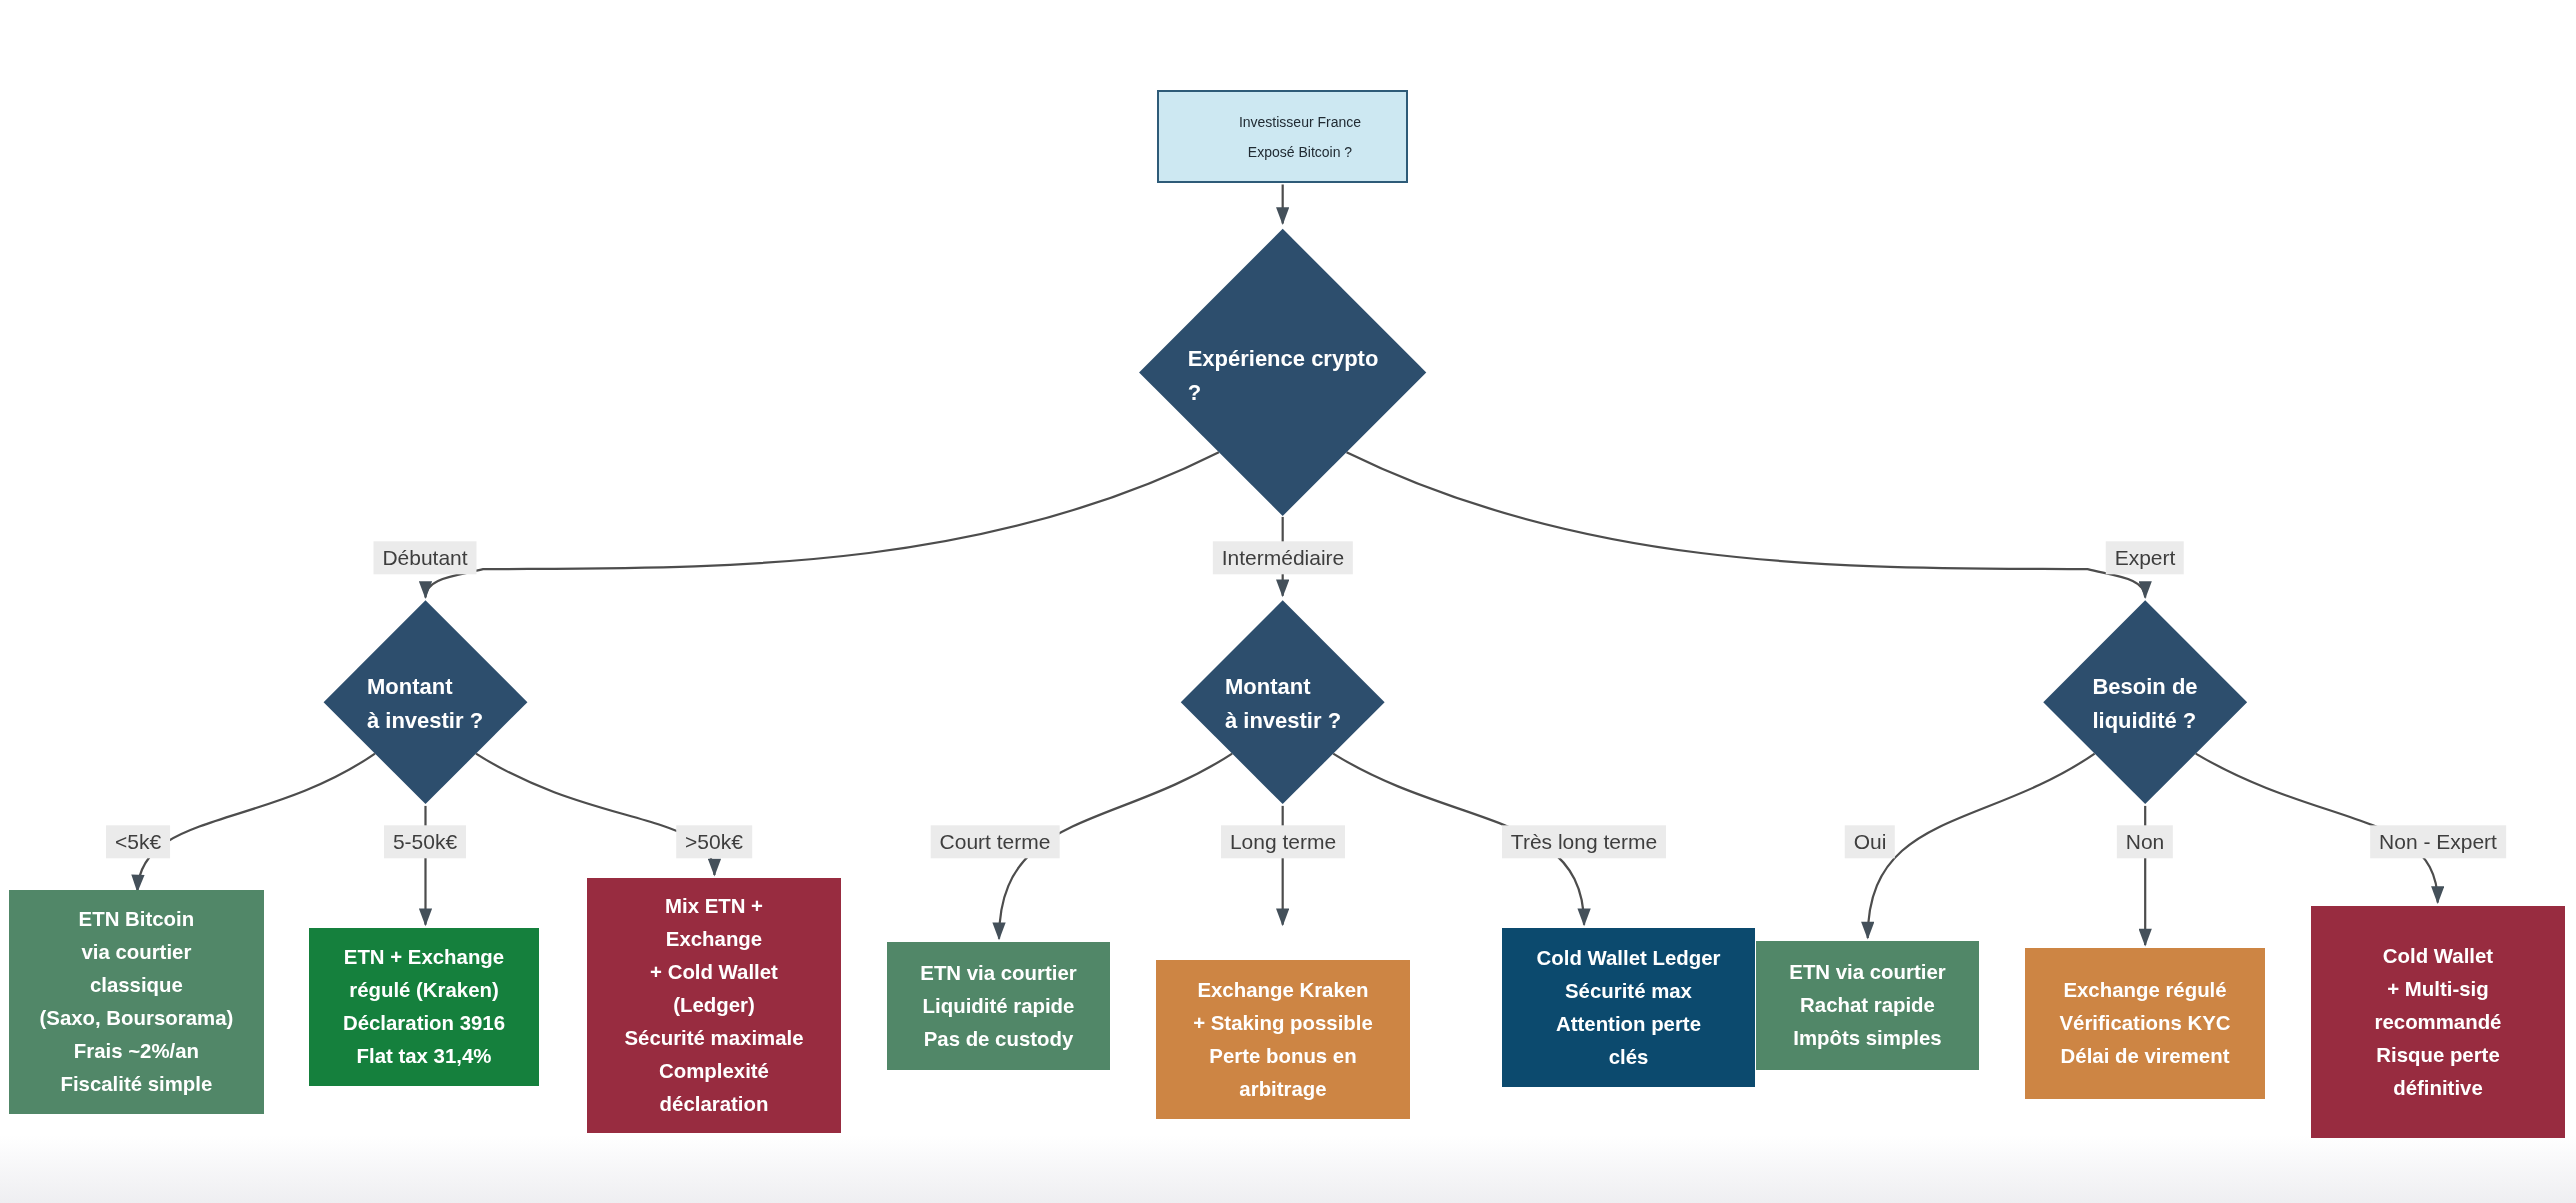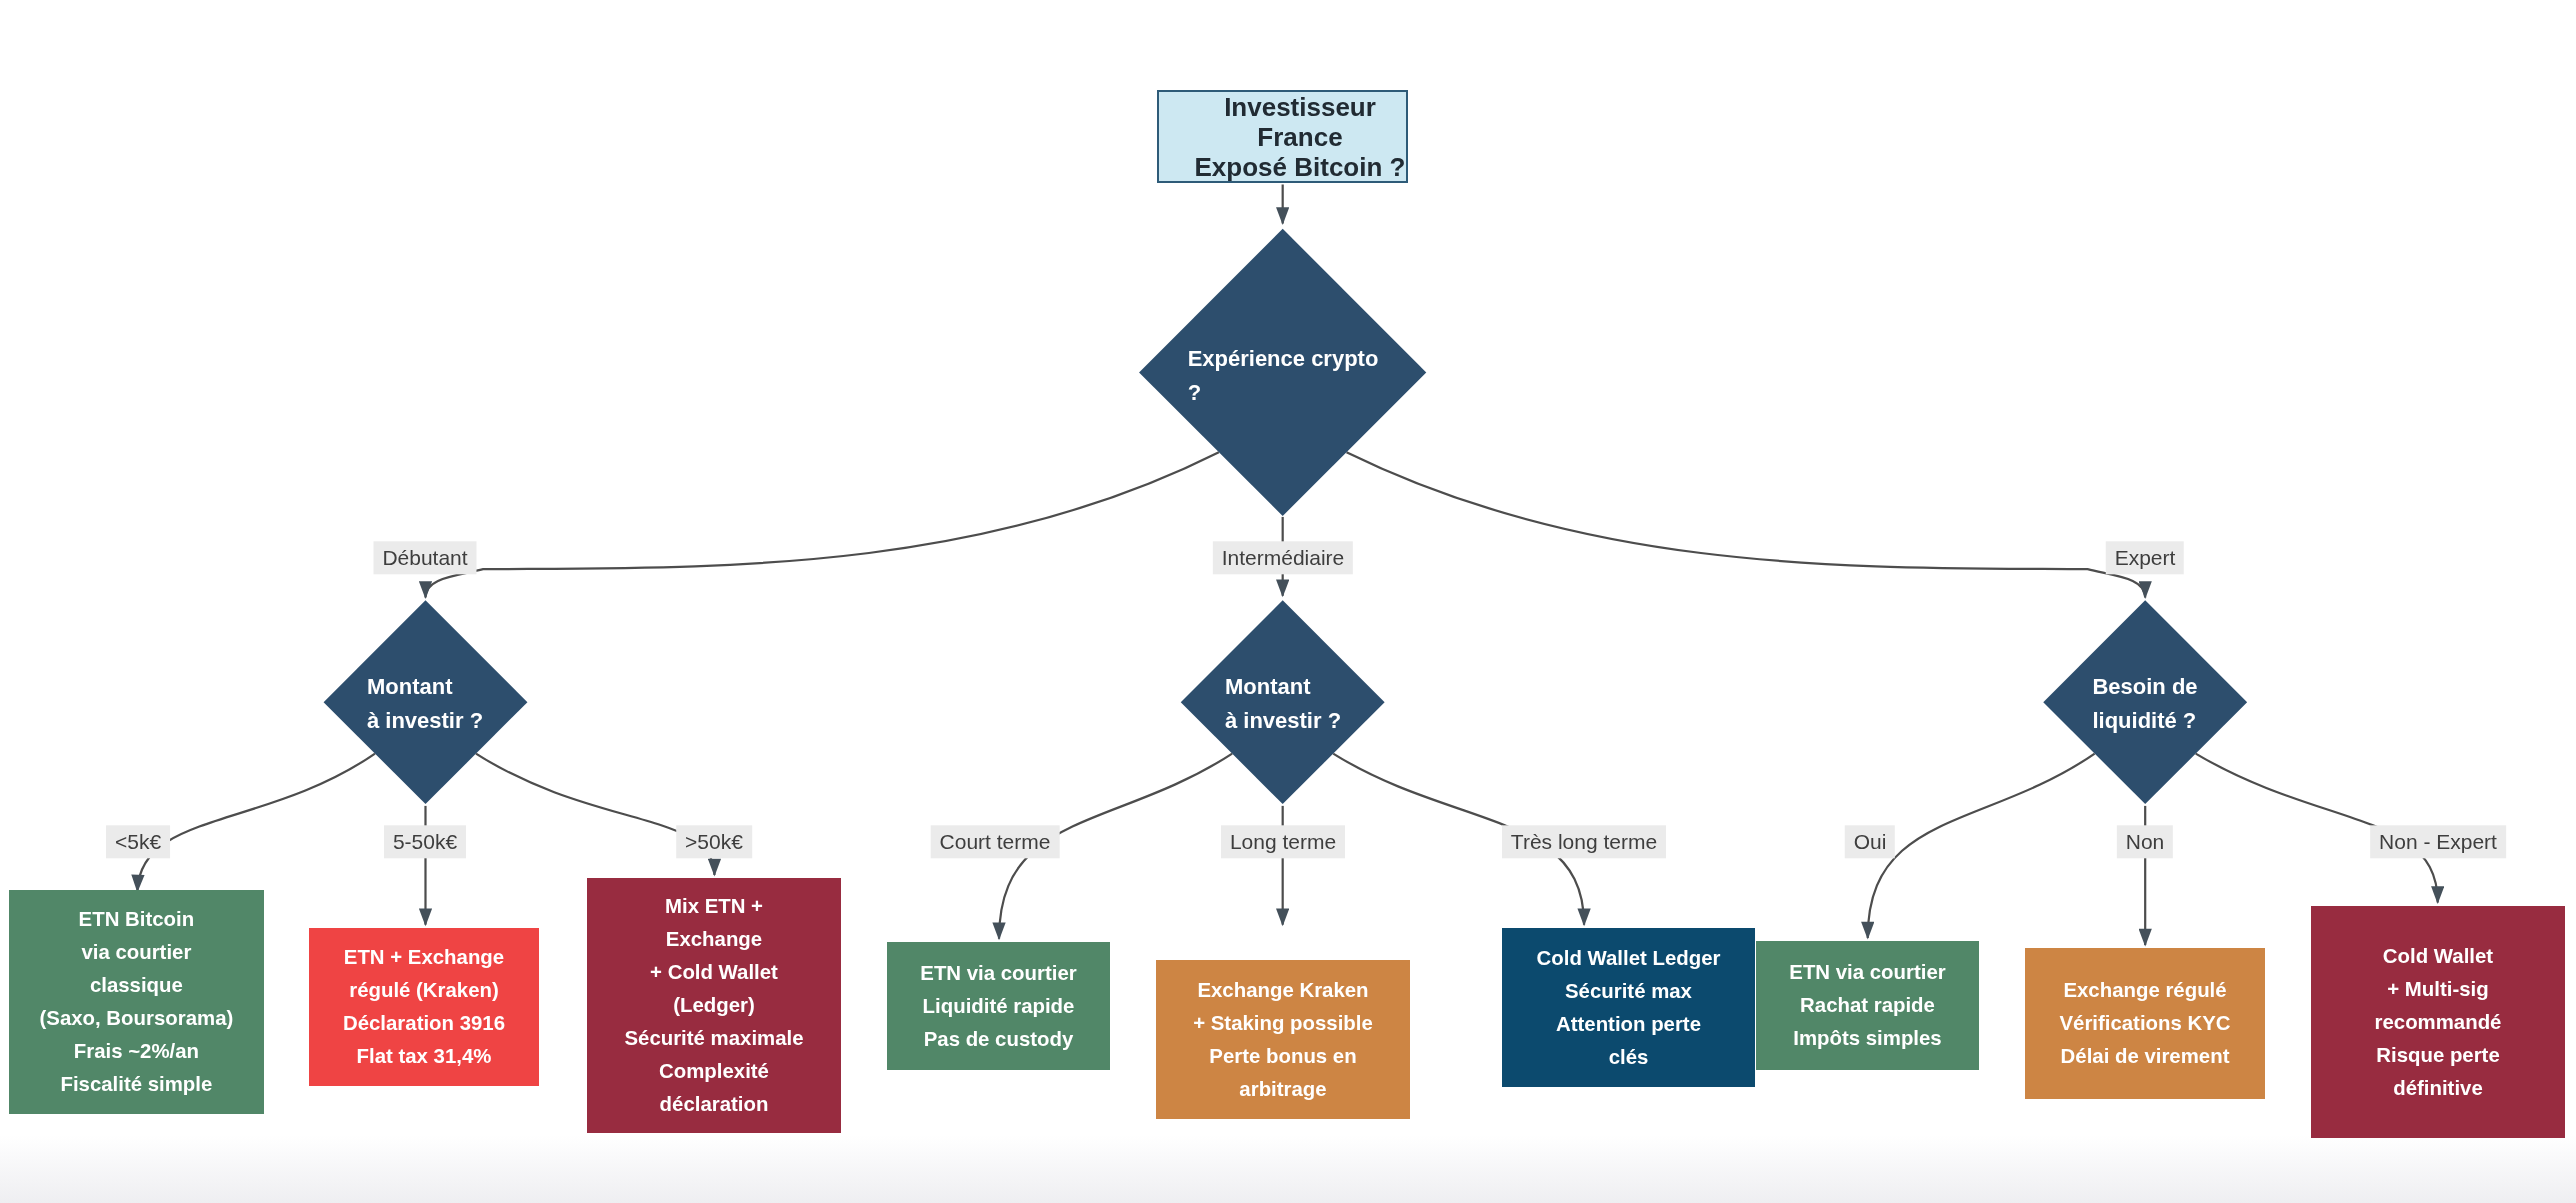--- a/index.html
+++ b/index.html
@@ -8,21 +8,21 @@
     font-family:"Liberation Sans","DejaVu Sans",sans-serif;
   }
   #edges-svg{position:absolute;left:0;top:0;}
   .edge{fill:none;stroke:var(--edge);stroke-width:2.5px;}
   .diamond{fill:var(--decision);stroke:none;}
   .floor{position:absolute;left:0;right:0;top:1135px;height:69px;
     background:linear-gradient(180deg,rgba(240,240,243,0) 0%,#eeeef1 100%);}
   .root-box{
     position:absolute;box-sizing:border-box;
     background:var(--root_fill);border:2.7px solid var(--root_border);color:var(--root_text);
-    font-size:26px;font-weight:bold;line-height:30px;text-align:center;
+    font-size:14px;font-weight:normal;line-height:30px;text-align:center;
     display:flex;flex-direction:column;justify-content:center;padding-left:35px;
   }
   .dtext{
     position:absolute;transform:translate(-50%,-50%);
     color:#ffffff;font-size:22px;font-weight:bold;line-height:34px;text-align:left;white-space:nowrap;
   }
   .elabel{
     position:absolute;transform:translate(-50%,-50%);
     background:var(--label_bg);color:var(--label_text);
     font-size:21px;line-height:21px;padding:6.2px 8.9px;white-space:nowrap;
@@ -104,21 +104,21 @@
   <div class="elabel" style="left:2438px;top:842px">Non - Expert</div>
 
   <div class="leaf" style="left: 8.9px; top: 890px; width: 255px; height: 224px; background: rgb(81, 135, 104);">
       <div>ETN Bitcoin</div>
       <div>via courtier</div>
       <div>classique</div>
       <div>(Saxo, Boursorama)</div>
       <div>Frais ~2%/an</div>
       <div>Fiscalité simple</div>
     </div>
-  <div class="leaf" style="left: 309px; top: 928px; width: 230px; height: 158px; background: #ef4444;">
+  <div class="leaf" style="left: 309px; top: 928px; width: 230px; height: 158px; background: #15803d;">
       <div>ETN + Exchange</div>
       <div>régulé (Kraken)</div>
       <div>Déclaration 3916</div>
       <div>Flat tax 31,4%</div>
     </div>
   <div class="leaf" style="left: 587px; top: 878px; width: 254px; height: 255px; background: rgb(152, 44, 64); text-align: center;">
       <div>Mix ETN +</div>
       <div>Exchange</div>
       <div>+ Cold Wallet</div>
       <div>(Ledger)</div>

